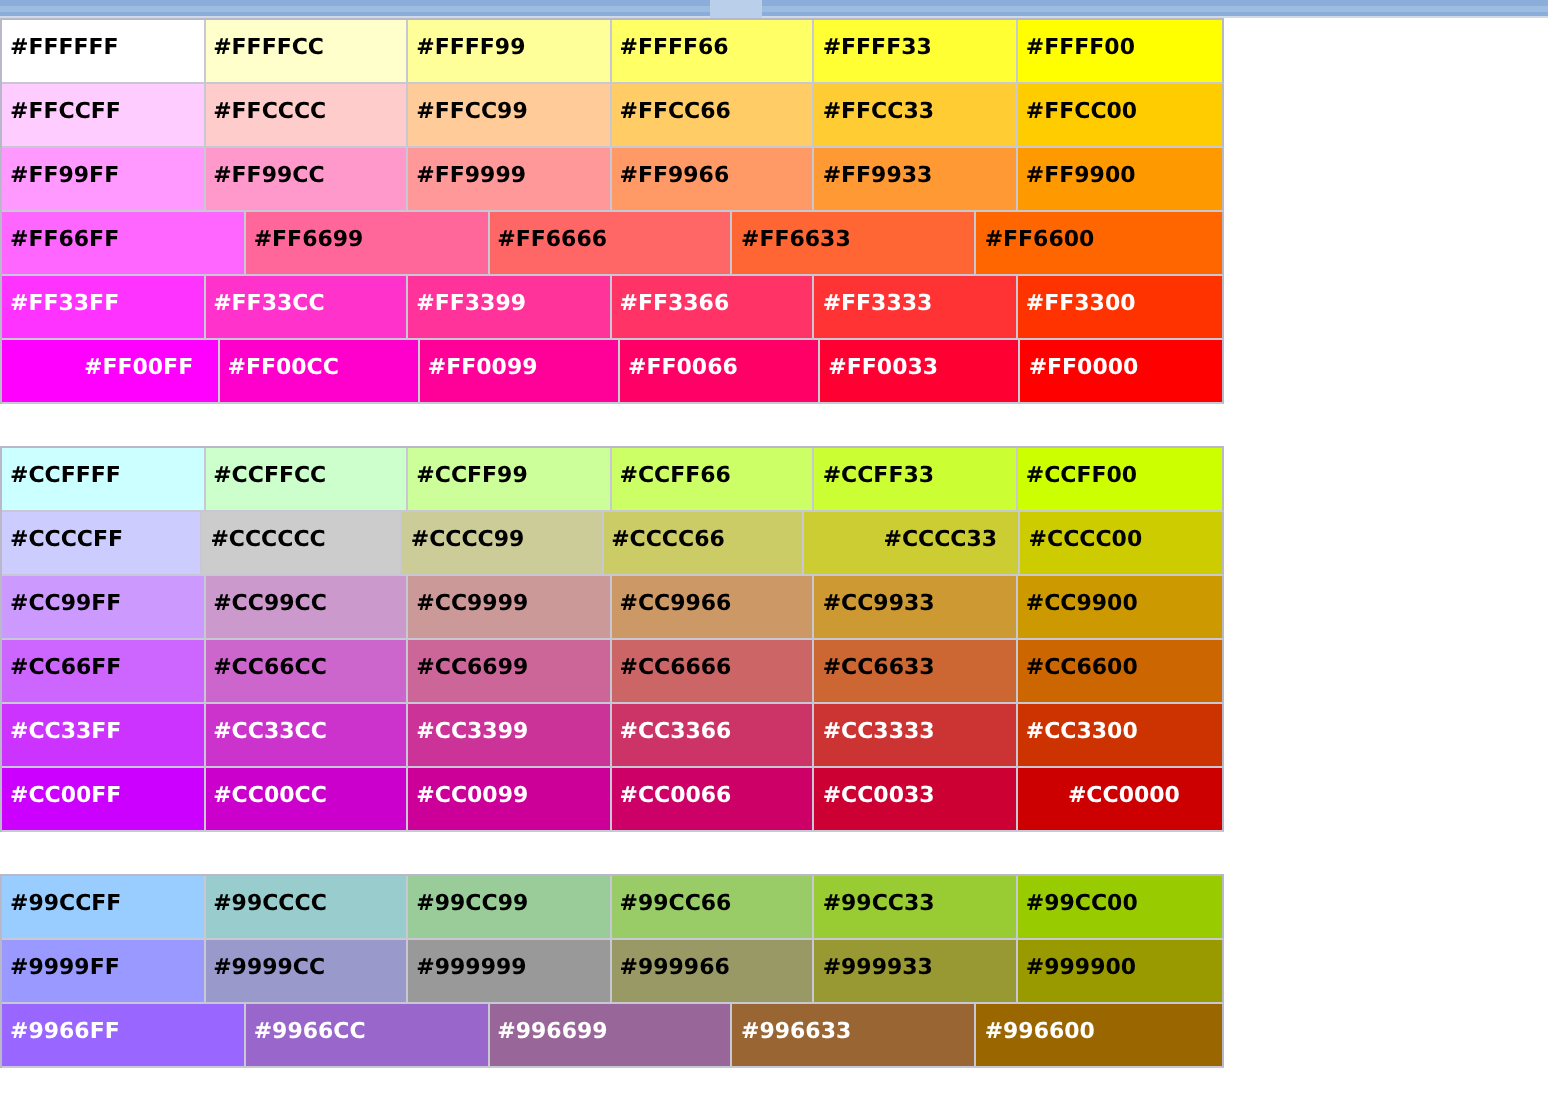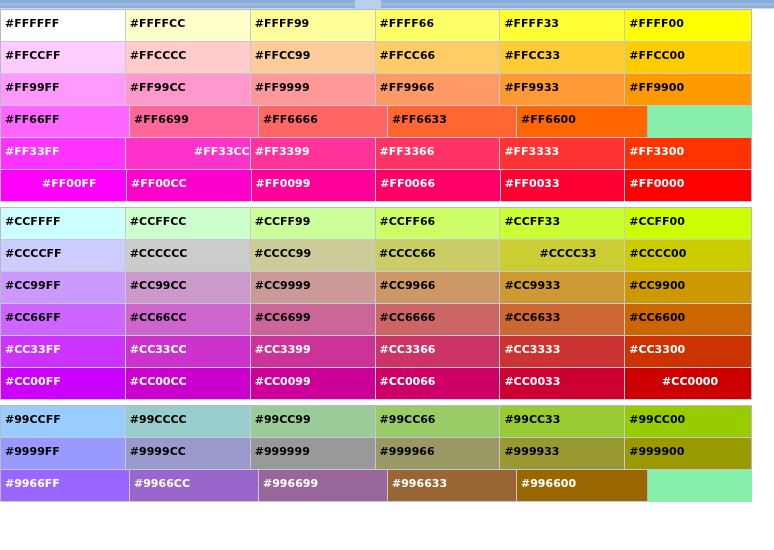--- a/index.html
+++ b/index.html
@@ -37,26 +37,26 @@
     background: #b9cfea;
   }
 
   #page {
     position: absolute;
     top: 9px; left: 0;
     width: 774px;
   }
 
   .swatch-group {
-    width: 752px;
+    width: 612px;
     box-sizing: border-box;
     border-top: 1px solid #b8b8c8;
     border-left: 1px solid #b8b8c8;
-    background: #86efac;
-    margin-bottom: 5px;
+    background: #000000;
+    margin-bottom: 21px;
   }
 
   .swatch-row {
     display: flex;
     width: 100%;
   }
 
   .swatch-cell {
     box-sizing: border-box;
     width: 129px;
@@ -122,21 +122,21 @@
         </div>
         <div class="swatch-row">
           <div class="swatch-cell" style="background-color: rgb(255, 102, 255);"><span class="swatch-label">#FF66FF</span></div>
           <div class="swatch-cell" style="background-color: rgb(255, 102, 153);"><span class="swatch-label">#FF6699</span></div>
           <div class="swatch-cell" style="background-color: rgb(255, 102, 102);"><span class="swatch-label">#FF6666</span></div>
           <div class="swatch-cell" style="background-color: rgb(255, 102, 51);"><span class="swatch-label">#FF6633</span></div>
           <div class="swatch-cell" style="background-color: rgb(255, 102, 0);"><span class="swatch-label">#FF6600</span></div>
         </div>
         <div class="swatch-row">
           <div class="swatch-cell light-text" style="background-color: rgb(255, 51, 255);"><span class="swatch-label">#FF33FF</span></div>
-          <div class="swatch-cell light-text" style="background-color: rgb(255, 51, 204); text-align: right;"><span class="swatch-label">#FF33CC</span></div>
+          <div class="swatch-cell light-text" style="background-color: rgb(255, 51, 204);"><span class="swatch-label">#FF33CC</span></div>
           <div class="swatch-cell light-text" style="background-color: rgb(255, 51, 153);"><span class="swatch-label">#FF3399</span></div>
           <div class="swatch-cell light-text" style="background-color: rgb(255, 51, 102);"><span class="swatch-label">#FF3366</span></div>
           <div class="swatch-cell light-text" style="background-color: rgb(255, 51, 51);"><span class="swatch-label">#FF3333</span></div>
           <div class="swatch-cell light-text" style="background-color: rgb(255, 51, 0);"><span class="swatch-label">#FF3300</span></div>
         </div>
         <div class="swatch-row">
           <div class="swatch-cell light-text" style="background-color: rgb(255, 0, 255); padding-left: 41px;"><span class="swatch-label">#FF00FF</span></div>
           <div class="swatch-cell light-text" style="background-color: rgb(255, 0, 204);"><span class="swatch-label">#FF00CC</span></div>
           <div class="swatch-cell light-text" style="background-color: rgb(255, 0, 153);"><span class="swatch-label">#FF0099</span></div>
           <div class="swatch-cell light-text" style="background-color: rgb(255, 0, 102);"><span class="swatch-label">#FF0066</span></div>

